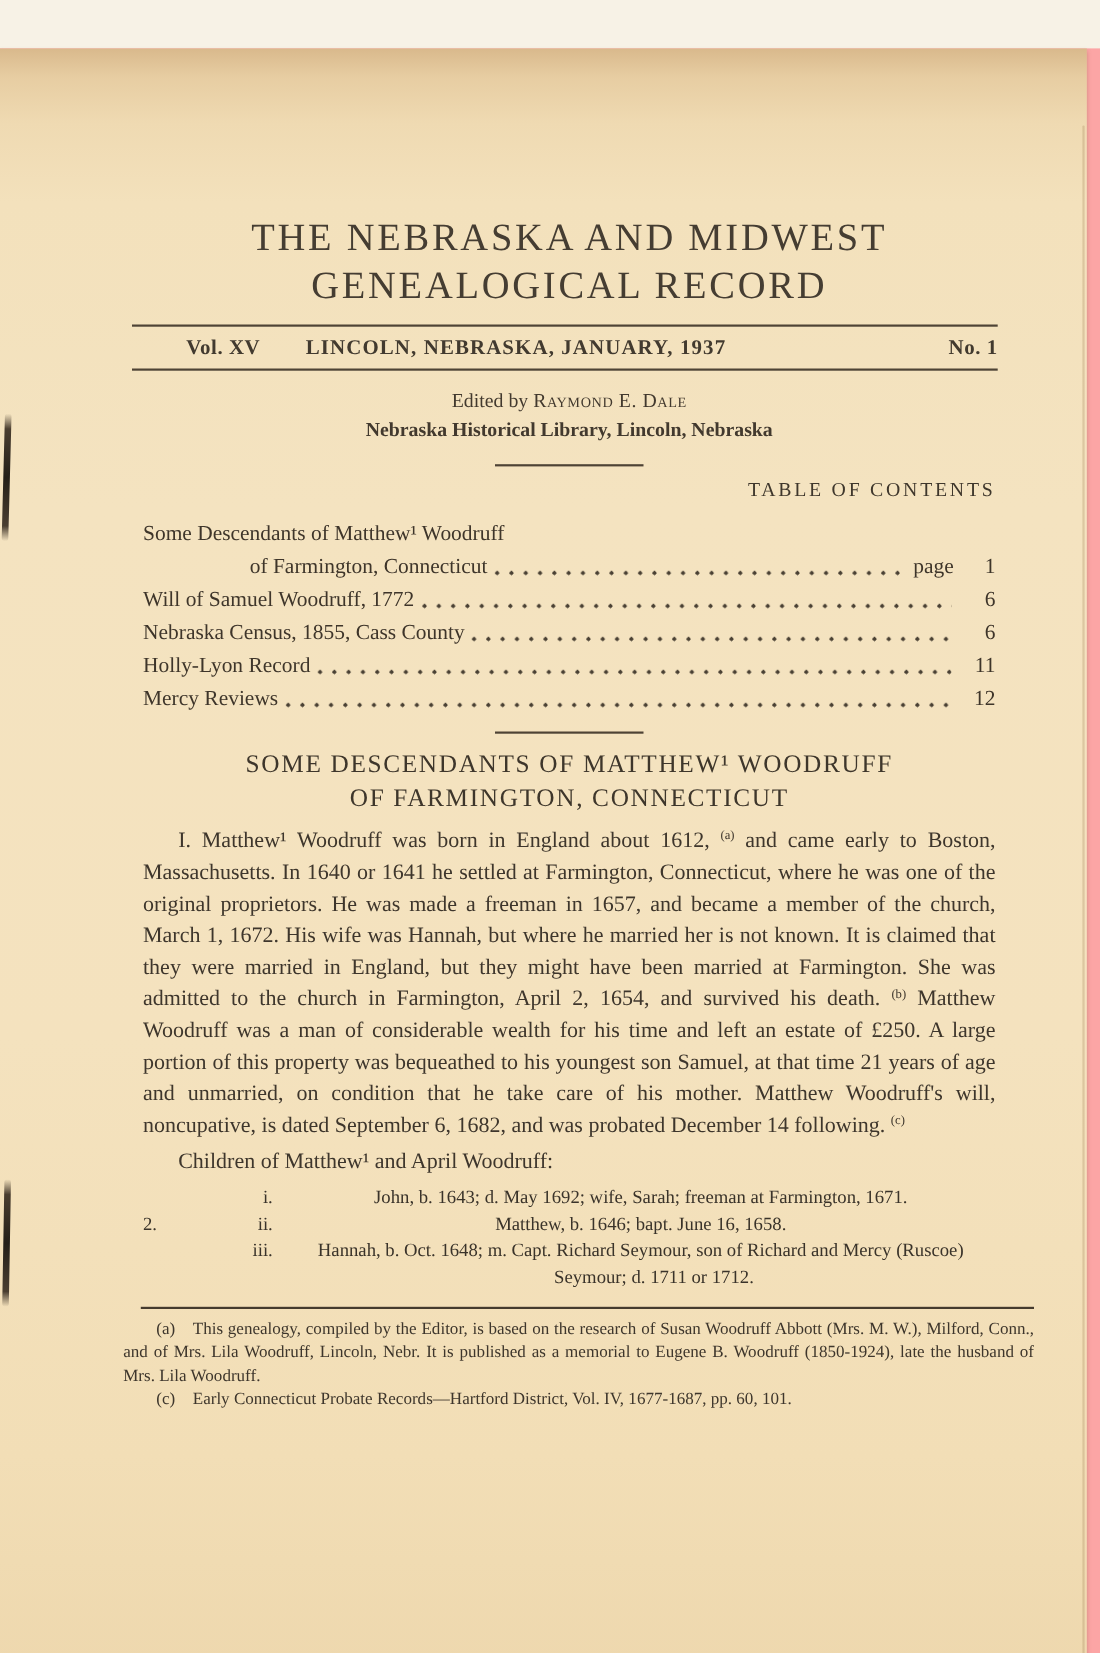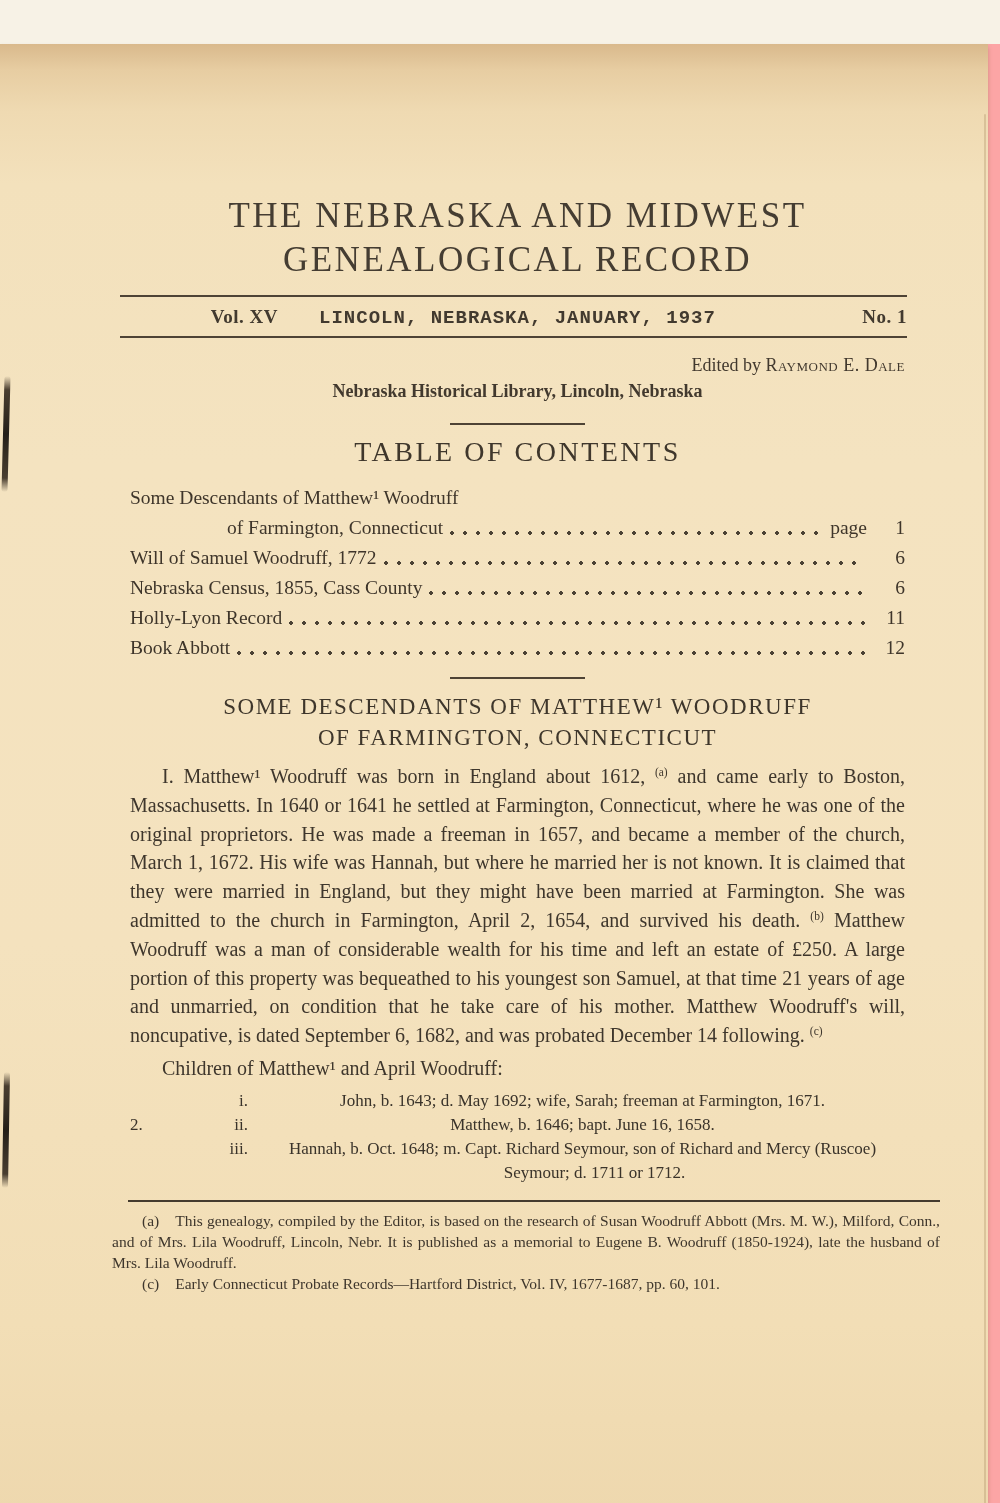--- a/index.html
+++ b/index.html
@@ -30,32 +30,32 @@
   .mark-b{left:3px;top:1028px;height:116px;transform:rotate(1deg);}
 
   .content{position:absolute;left:0;top:0;width:1000px;padding:0 95px 0 130px;box-sizing:border-box;}
 
   .title{margin-top:150px;text-align:center;font-size:35px;line-height:44px;
          letter-spacing:2.5px;color:#453d32;}
   .rule-full{height:0;border-top:2.5px solid #4e4335;margin:13px 0 0 -10px;width:787px;}
   .mast-row{display:flex;justify-content:space-between;align-items:baseline;
             width:787px;margin-left:-10px;padding:9px 0 7px 8px;box-sizing:border-box;
             font-size:19px;font-weight:700;color:#423a2f;}
-  .mast-row .vol{width:150px;text-align:right;letter-spacing:.5px;}
-  .mast-row .center{flex:1;text-align:center;letter-spacing:1px;font-family:Liberation Mono, monospace;}
+  .mast-row .vol{width:150px;text-align:center;letter-spacing:.5px;}
+  .mast-row .center{flex:1;text-align:left;letter-spacing:1px;}
   .mast-row .num{width:150px;text-align:right;letter-spacing:.5px;}
   .rule-full.second{margin-top:0;}
 
-  .edited{margin-top:17px;text-align:right;font-size:18px;color:#42392e;}
+  .edited{margin-top:17px;text-align:center;font-size:18px;color:#42392e;}
   .edited .editor{font-variant:small-caps;letter-spacing:.5px;}
   .affil{margin-top:5px;text-align:center;font-size:18px;font-weight:700;color:#42392e;}
 
   .rule-short{width:135px;border-top:2.5px solid #4e4335;margin:21px auto 0;}
 
-  .toc-heading{margin-top:11px;text-align:center;font-size:28px;letter-spacing:2.5px;color:#3f372c;}
+  .toc-heading{margin-top:11px;text-align:right;font-size:18px;letter-spacing:2.5px;color:#3f372c;}
   .toc{margin-top:15px;font-size:19.5px;line-height:30px;color:#3e352a;}
   .toc-row{display:flex;align-items:baseline;}
   .toc-row .indent{width:97px;flex:0 0 97px;}
   .toc-row .pagenum{flex:0 0 36px;text-align:right;}
   .leader{flex:1;height:7px;align-self:flex-end;margin:0 4px 6px 6px;
     background-image:radial-gradient(circle at 3px 3px,#4a4134 1.7px,rgba(0,0,0,0) 2px);
     background-size:13px 7px;background-repeat:repeat-x;background-position:0 0;}
   .page-word{margin-right:2px;}
 
   .rule-short.second{margin-top:14px;}
@@ -129,21 +129,21 @@
           <span>Nebraska Census, 1855, Cass County</span>
           <span class="leader"></span>
           <span class="pagenum">6</span>
         </div>
         <div class="toc-row">
           <span>Holly-Lyon Record</span>
           <span class="leader"></span>
           <span class="pagenum">11</span>
         </div>
         <div class="toc-row">
-          <span>Book Abbott</span>
+          <span>Mercy Reviews</span>
           <span class="leader"></span>
           <span class="pagenum">12</span>
         </div>
       </div>
 
       <div class="rule-short second"></div>
 
       <div class="article-heading">
         <div>SOME DESCENDANTS OF MATTHEW¹ WOODRUFF</div>
         <div>OF FARMINGTON, CONNECTICUT</div>

